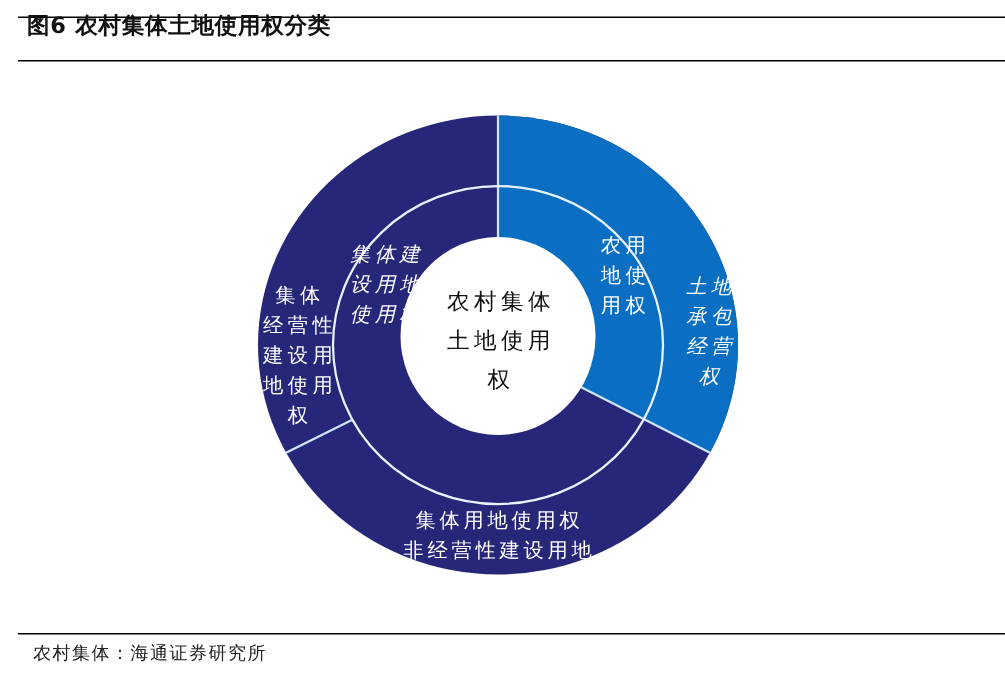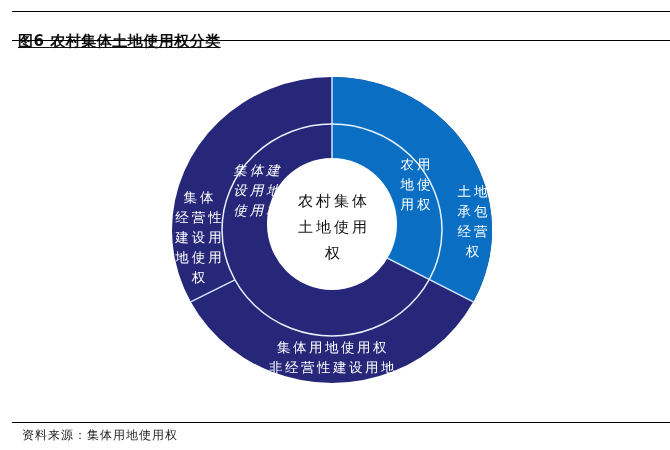--- a/index.html
+++ b/index.html
@@ -2,22 +2,22 @@
 <html><head>
   <meta charset="utf-8">
   <style>
     html, body { margin: 0; padding: 0; background: #ffffff; }
     body { width: 670px; height: 450px; position: relative; overflow: hidden;
            font-family: "DejaVu Serif", "Liberation Serif", serif; }
     .rule { position: absolute; left: 12px; right: 0; height: 0; border-top: 1px solid #000; }
     .rule-top { top: 11px; }
     .rule-mid { top: 40px; }
     .rule-bot { top: 422px; }
-    .fig-title { position: absolute; left: 18px; top: 32px; font-size: 15px; font-weight: bold;
-                 color: #111; font-family: "DejaVu Sans", "Liberation Sans", sans-serif; letter-spacing: 0.5px; text-decoration: underline; }
+    .fig-title { position: absolute; left: 18px; top: 8px; font-size: 15px; font-weight: bold;
+                 color: #111; font-family: "DejaVu Sans", "Liberation Sans", sans-serif; letter-spacing: 0.5px; }
     .source { position: absolute; left: 22px; top: 427px; font-size: 12px; color: #222;
               font-family: "DejaVu Serif", "Liberation Serif", serif; letter-spacing: 1px; }
     svg.chart { position: absolute; left: 0; top: 0; }
     .lbl { position: absolute; color: #ffffff; font-size: 13.5px; line-height: 20px;
            letter-spacing: 3px; text-align: center; white-space: pre; }
     .center-lbl { position: absolute; color: #111; font-size: 15px; line-height: 26px;
                   letter-spacing: 3px; text-align: center; white-space: pre; }
   </style>
 </head>
 <body>
@@ -46,26 +46,26 @@
 土地使用
 权</div>
 
 <div class="lbl" style="left:395px; top:154px; width:44px;">农用
 地使
 用权</div>
 <div class="lbl" style="left:228px; top:160px; width:60px;font-style:italic;">集体建
 设用地
 使用权</div>
 
-<div class="lbl" style="left:452px; top:181px; width:44px;">土地
+<div class="lbl" style="left:452px; top:181px; width:44px;font-style:italic;">土地
 承包
 经营
 权</div>
 <div class="lbl" style="left:170px; top:187px; width:60px;">集体
 经营性
 建设用
 地使用
 权</div>
 <div class="lbl" style="left:258px; top:337px; width:150px; letter-spacing:2.5px;text-align:center;">集体用地使用权
 非经营性建设用地</div>
 
 <div class="rule rule-bot"></div>
-<div class="source">资料来源：集体用地使用权</div>
+<div class="source">农村集体：海通证券研究所</div>
 
 </body></html>

